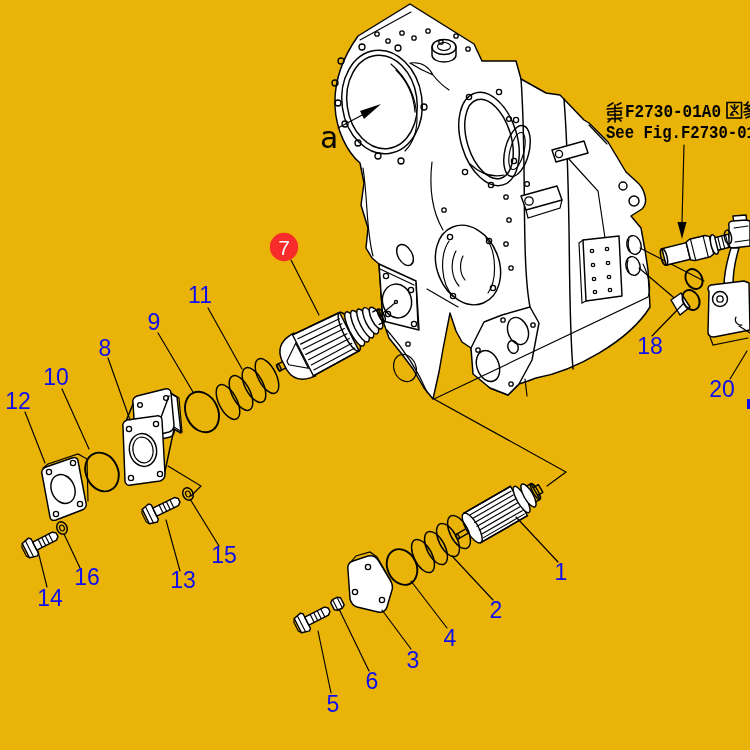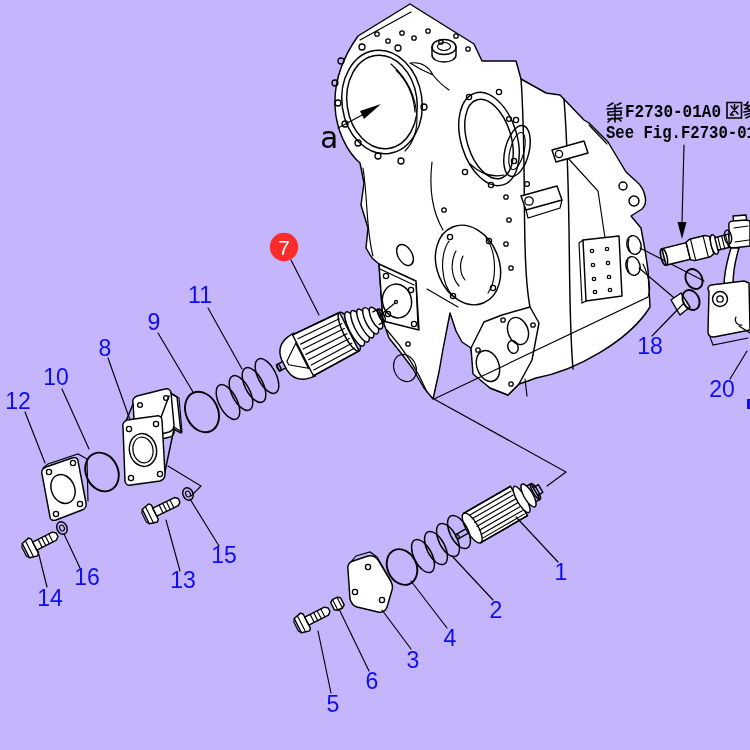--- a/index.html
+++ b/index.html
@@ -1,16 +1,16 @@
 <!DOCTYPE html>
 <html><head>
 <meta charset="utf-8">
 <style>
   html,body{margin:0;padding:0;background:#ffffff;}
-  #stage{position:relative;width:750px;height:750px;background:#c4b5fd;overflow:hidden;
+  #stage{position:relative;width:750px;height:750px;background:#eab308;overflow:hidden;
          font-family:"Liberation Sans",sans-serif;text-align:right;}
   svg{position:absolute;left:0;top:0;}
   .ln{stroke:#000;stroke-width:1.45;fill:none;stroke-linecap:round;stroke-linejoin:round;}
   .lnf{stroke:#000;stroke-width:1.45;fill:#fff;stroke-linecap:round;stroke-linejoin:round;}
   .thin{stroke:#000;stroke-width:1.15;fill:none;stroke-linecap:round;}
   .dot{fill:none;stroke:#000;stroke-width:1.3;}
   .oring{stroke:#000;stroke-width:1.9;fill:none;}
   .callout{font-family:"Liberation Sans",sans-serif;font-size:23px;fill:#0d0dee;}
   .badge7{font-family:"Liberation Sans",sans-serif;font-size:21px;fill:#ffffff;}
   .notetext{font-family:"Liberation Mono",monospace;font-size:19px;font-weight:bold;fill:#000;}

